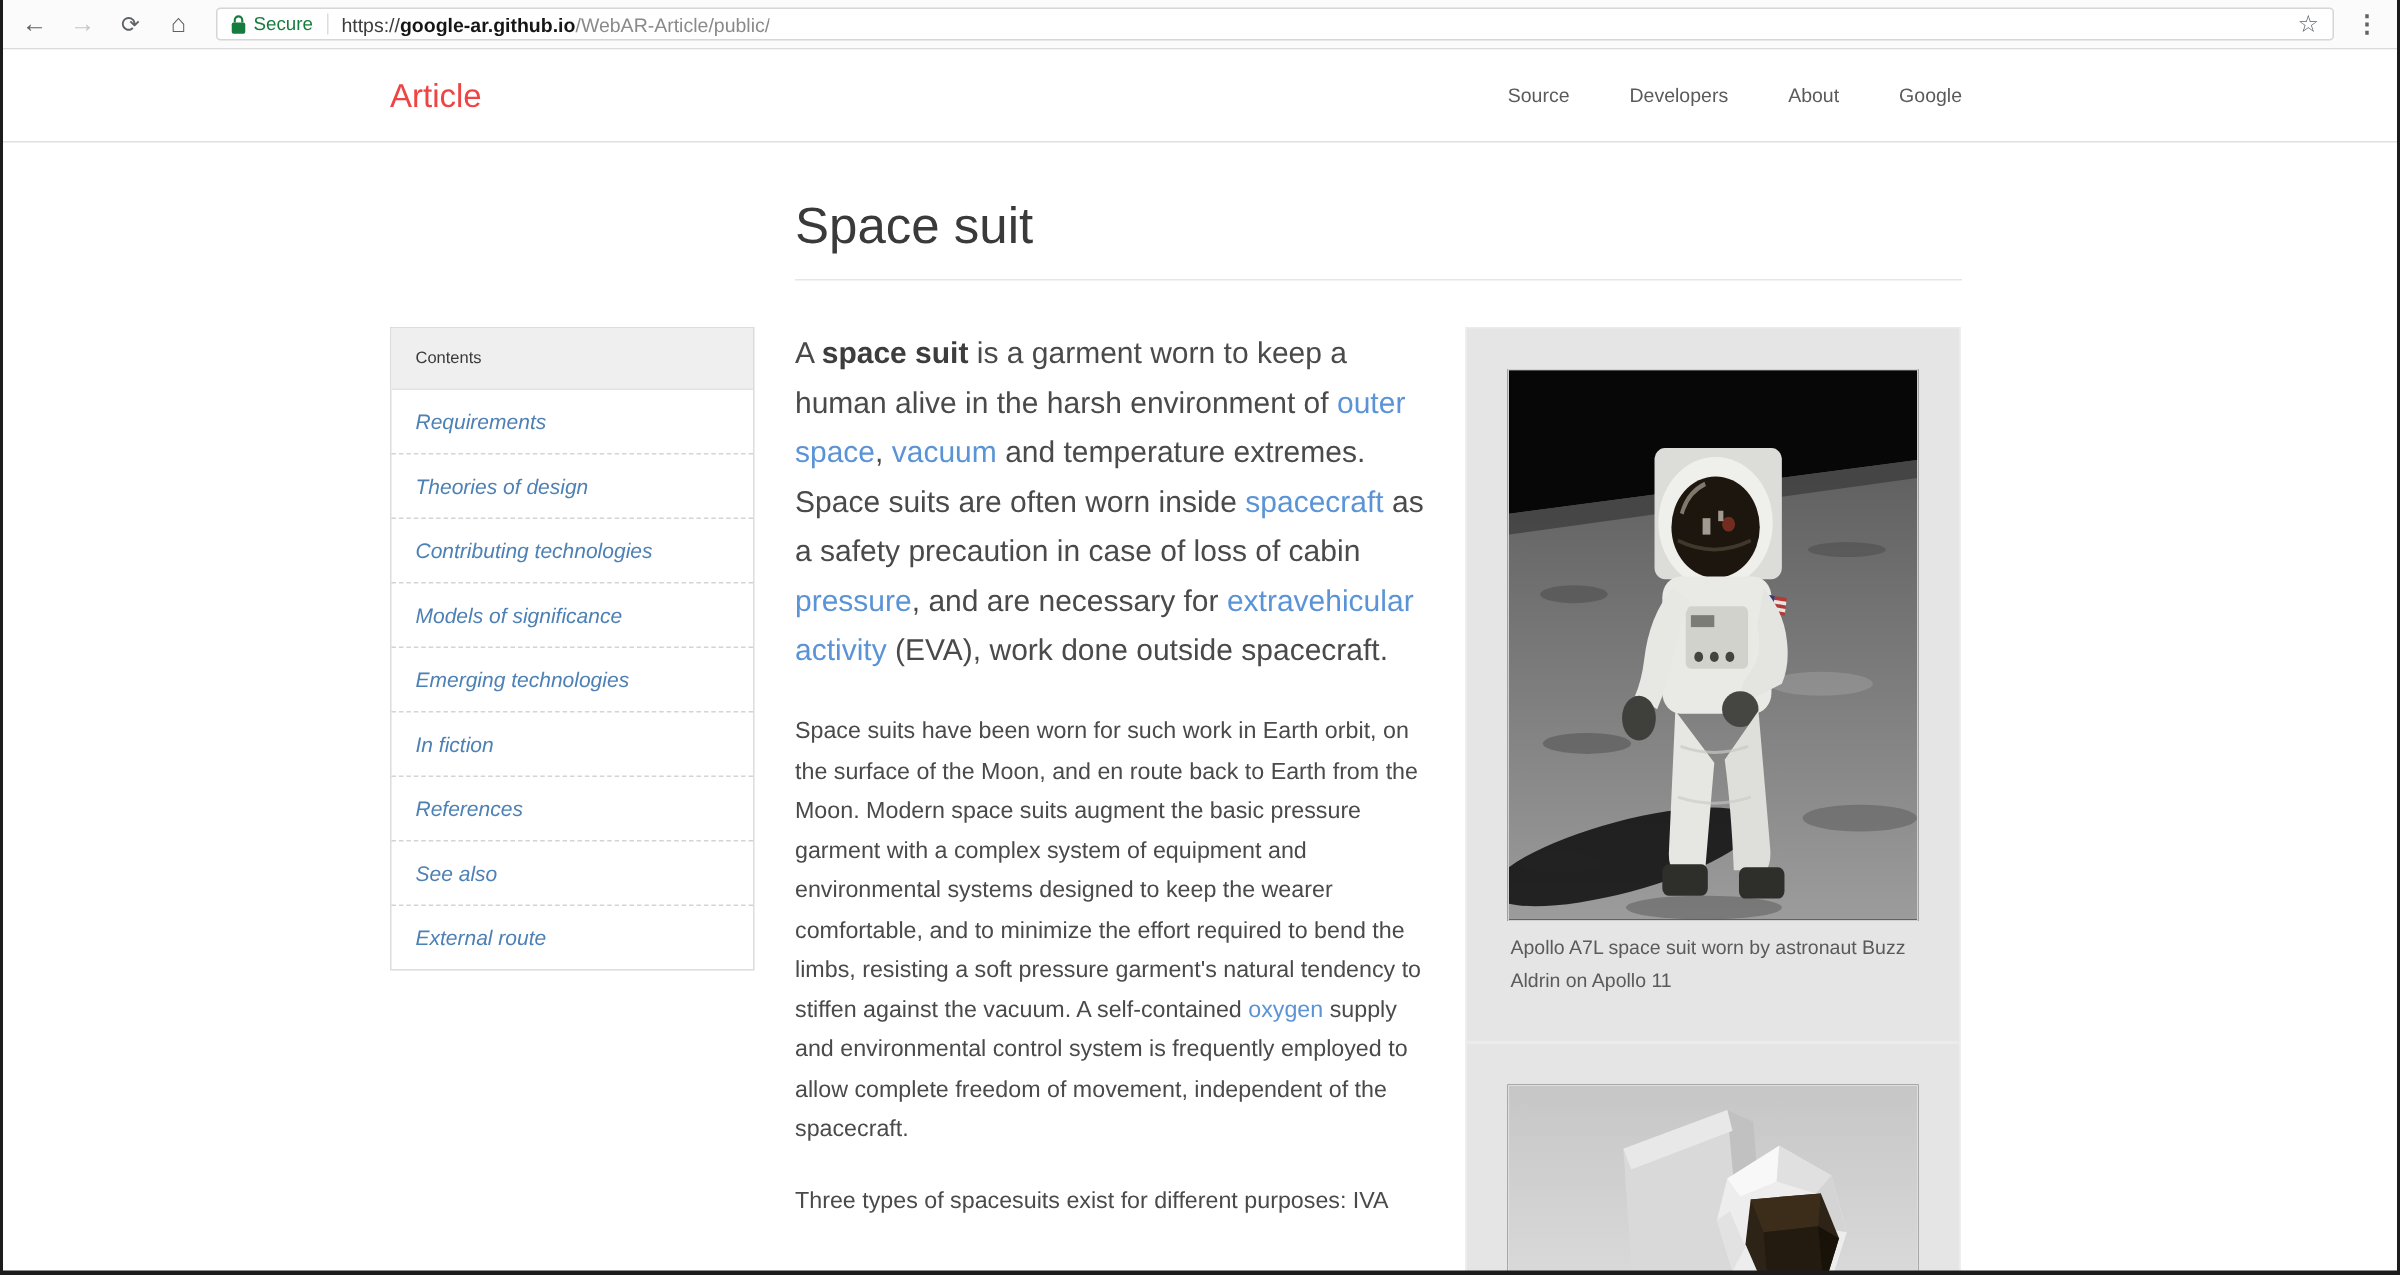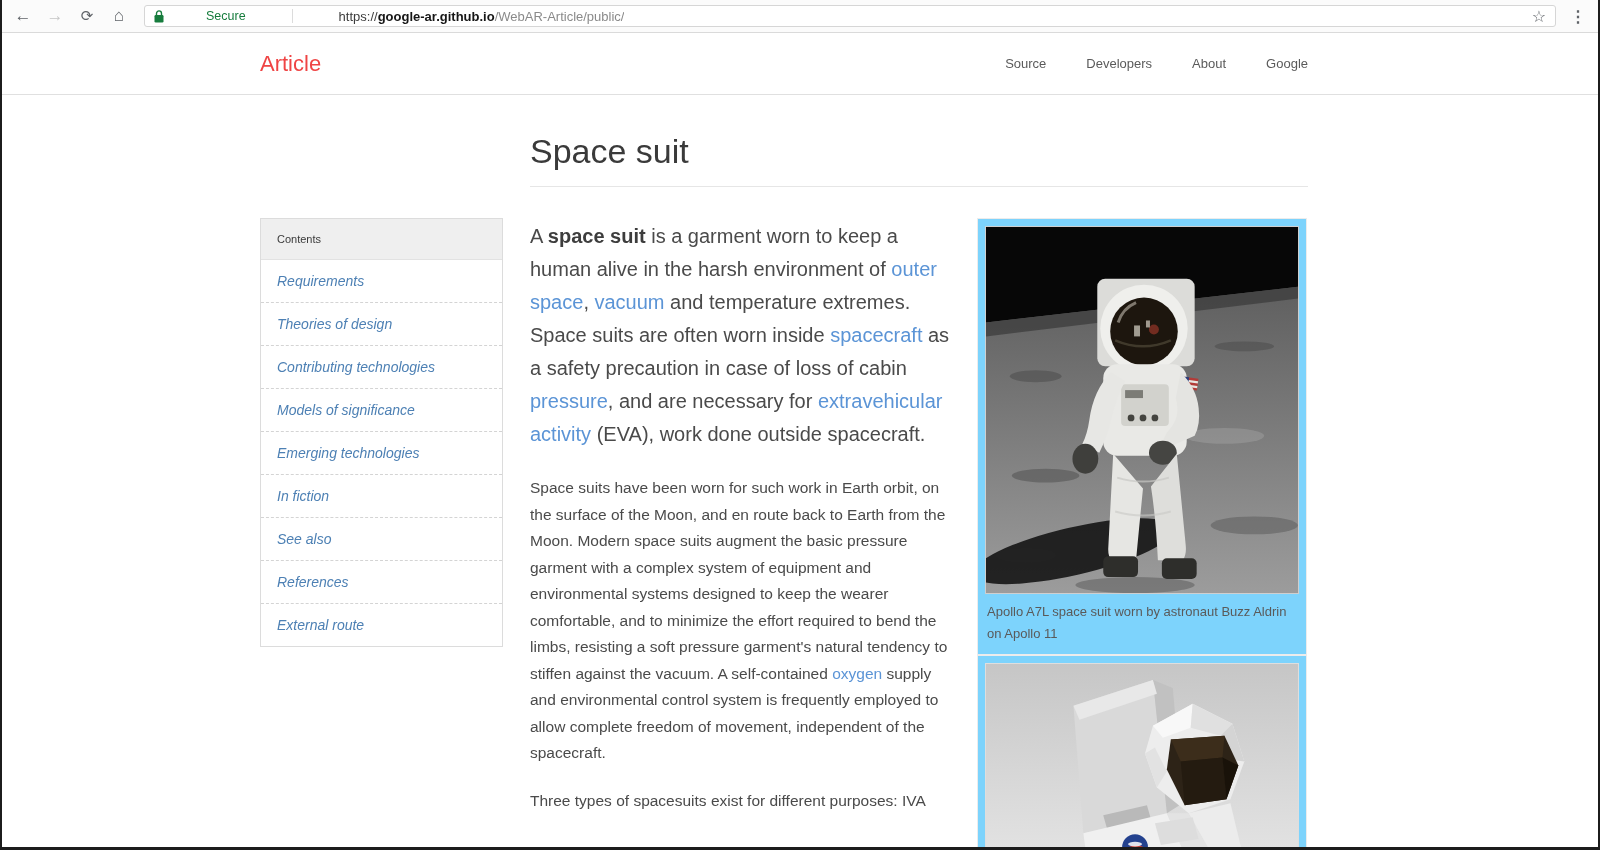--- a/index.html
+++ b/index.html
@@ -18,21 +18,21 @@
 
   
   .chrome{height:33px;background:#fbfbfb;border-bottom:1px solid #dadada;display:flex;
     align-items:center;padding:0 14px 0 10px;gap:6px;}
   .nav-btn{width:26px;height:26px;display:flex;align-items:center;justify-content:center;
     font-size:17px;color:#5f6368;border-radius:50%;cursor:pointer;user-select:none;}
   .nav-btn.disabled{color:#c6c6c6;}
   .reload{font-size:15px;}
   .home{font-size:17px;}
   .omnibox{flex:1;height:22px;margin-left:6px;background:#fff;border:1px solid #d6d6d6;
-    border-radius:3px;display:flex;align-items:center;padding:0 9px;min-width:0;gap:37px;}
+    border-radius:3px;display:flex;align-items:center;padding:0 9px;min-width:0;}
   .lock-icon{display:inline-flex;margin-right:5px;}
   .secure-label{color:var(--secure-green);font-size:12.5px;font-weight:500;}
   .omni-sep{width:1px;height:14px;background:#dcdcdc;margin:0 9px;}
   .url{font-size:13px;white-space:nowrap;overflow:hidden;}
   .url .scheme{color:#3c3c3c;}
   .url .host{color:#161616;font-weight:700;}
   .url .path{color:#8a8a8a;}
   .omni-spacer{flex:1;}
   .star{font-size:16px;color:#5f6368;cursor:pointer;}
   .menu-dots{font-size:16px;color:#5f6368;letter-spacing:0;margin-left:8px;cursor:pointer;
@@ -63,21 +63,21 @@
   
   .article-body{min-width:0;}
   .lead{font-size:20px;line-height:33px;color:var(--body-text);margin:2px 0 0 0;}
   .para{font-size:15.5px;line-height:26.5px;color:var(--body-text);margin:24px 0 0 0;}
   .para3{margin-top:21px;white-space:nowrap;overflow:hidden;}
   .rich-bold{font-weight:700;color:#3d3d3d;}
   .rich-link{color:var(--link-blue);cursor:pointer;}
 
   
   .figures{min-width:0;}
-  .figure-card{background:#7dd3fc;border:1px solid #ececec;padding:7px;}
+  .figure-card{background:#e5e5e5;border:1px solid #ececec;padding:27px;}
   .figure-card + .figure-card{margin-top:30px;}
   .figure-img{display:block;width:100%;border:1px solid #cfcfcf;background:#000;}
   .figure-caption{padding:7px 2px 2px 2px;font-size:13px;line-height:22px;color:#5a5a5a;}
 </style>
 </head>
 <body>
 
 <div class="frame"></div>
 
 <div class="chrome">
@@ -123,22 +123,22 @@
   <div class="columns">
 
     <aside class="contents-panel">
       <div class="contents-header">Contents</div>
       <div class="contents-item">Requirements</div>
       <div class="contents-item">Theories of design</div>
       <div class="contents-item">Contributing technologies</div>
       <div class="contents-item">Models of significance</div>
       <div class="contents-item">Emerging technologies</div>
       <div class="contents-item">In fiction</div>
+      <div class="contents-item">References</div>
       <div class="contents-item">See also</div>
-      <div class="contents-item">References</div>
       <div class="contents-item">External route</div>
     </aside>
 
     <div class="article-body">
       <p class="lead"><span class="rich-plain">A </span><span class="rich-bold">space suit</span><span class="rich-plain"> is a garment worn to keep a human alive in the harsh environment of </span><span class="rich-link">outer space</span><span class="rich-plain">, </span><span class="rich-link">vacuum</span><span class="rich-plain"> and temperature extremes. Space suits are often worn inside </span><span class="rich-link">spacecraft</span><span class="rich-plain"> as a safety precaution in case of loss of cabin </span><span class="rich-link">pressure</span><span class="rich-plain">, and are necessary for </span><span class="rich-link">extravehicular activity</span><span class="rich-plain"> (EVA), work done outside spacecraft.</span></p>
       <p class="para"><span class="rich-plain">Space suits have been worn for such work in Earth orbit, on the surface of the Moon, and en route back to Earth from the Moon. Modern space suits augment the basic pressure garment with a complex system of equipment and environmental systems designed to keep the wearer comfortable, and to minimize the effort required to bend the limbs, resisting a soft pressure garment's natural tendency to stiffen against the vacuum. A self-contained </span><span class="rich-link">oxygen</span><span class="rich-plain"> supply and environmental control system is frequently employed to allow complete freedom of movement, independent of the spacecraft.</span></p>
       <p class="para para3">Three types of spacesuits exist for different purposes: IVA</p>
     </div>
 
     <div class="figures">

